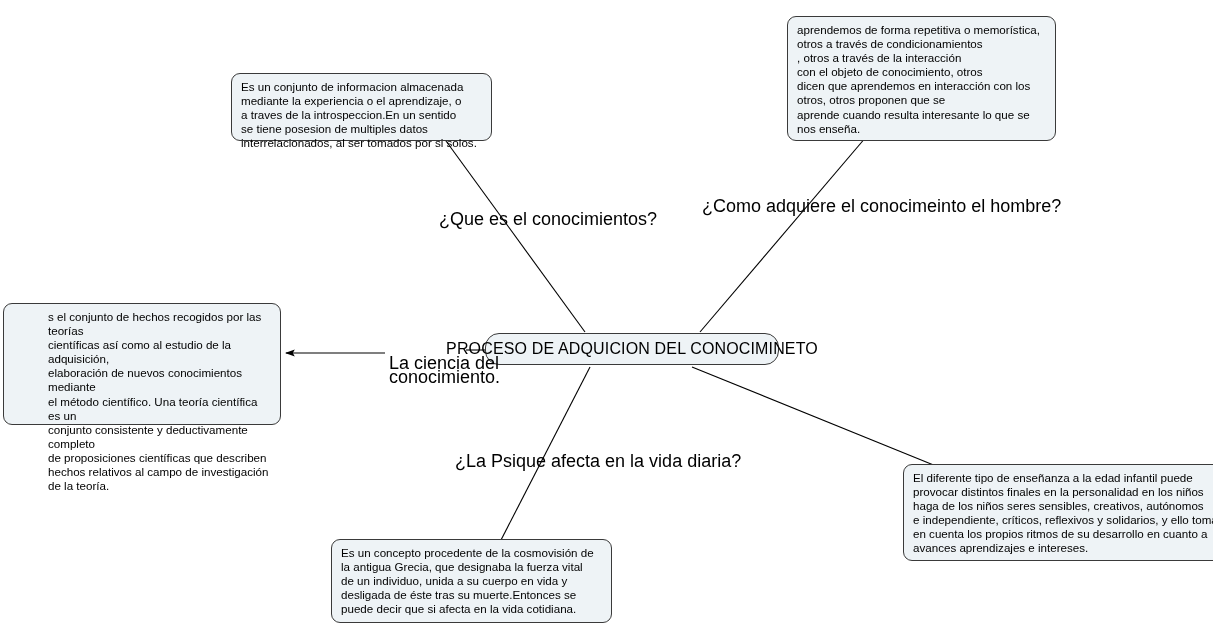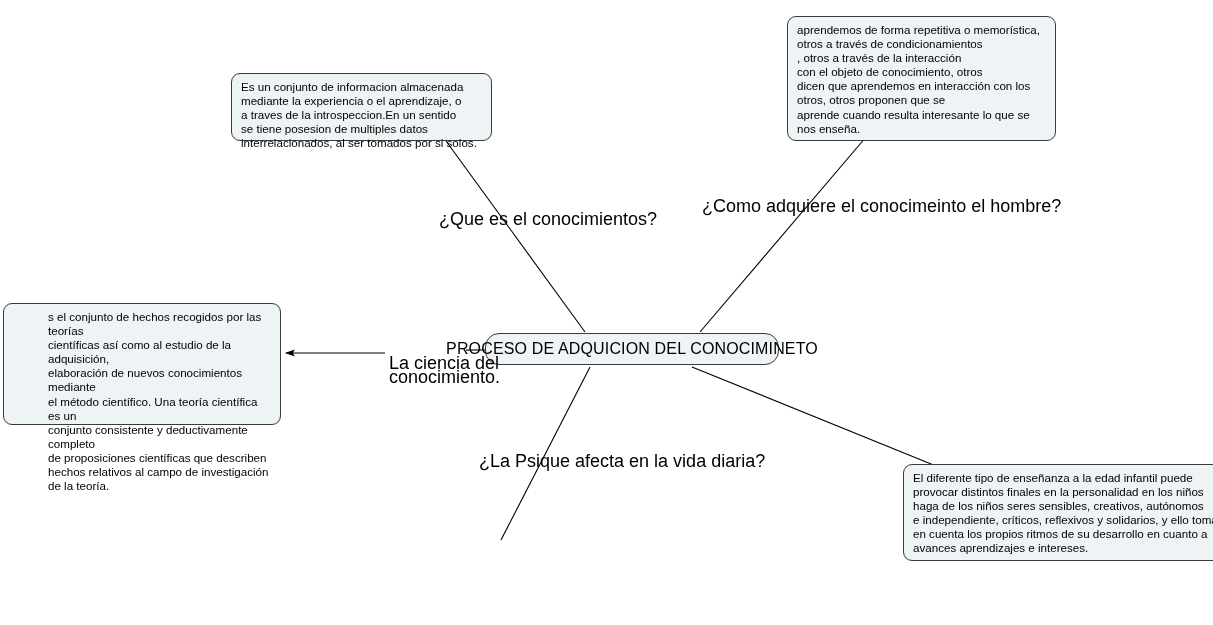--- a/index.html
+++ b/index.html
@@ -64,21 +64,21 @@
   #node-definicion      { left: 231px; top: 33px;  width: 261px; height: 68px; margin-top: 40px; }
   #node-adquisicion     { left: 787px; top: 16px;   width: 269px; height: 125px; }
   #node-ciencia         { left: 3px;   top: 303px; width: 278px; height: 122px; padding-left: 44px; }
   #node-central         { left: 485px; top: 333px; width: 294px; height: 32px; }
   #node-psique          { left: 331px; top: 539px; width: 281px; height: 84px; }
   #node-infancia        { left: 903px; top: 464px; width: 340px; height: 97px; }
 
   #lbl-que-es           { left: 439px; top: 212px; }
   #lbl-como-adquiere    { left: 702px; top: 199px; }
   #lbl-la-ciencia       { left: 389px; top: 340px; margin-top: 16px; }
-  #lbl-psique-afecta    { left: 479px; top: 454px; }
+  #lbl-psique-afecta    { left: 455px; top: 454px; }
   #lbl-infancia         { left: 727px; top: 414px; }
 </style>
 </head>
 <body>
 
 <div id="canvas">
 
   <svg id="edge-layer" viewBox="0 0 1213 625" width="1213" height="625" xmlns="http://www.w3.org/2000/svg">
     <defs>
       <marker id="arrowhead" markerWidth="9" markerHeight="9" refX="8" refY="3.2" orient="auto" markerUnits="strokeWidth">
@@ -117,20 +117,25 @@
 científicas así como al estudio de la adquisición,
 elaboración de nuevos conocimientos mediante
 el método científico. Una teoría científica es un
 conjunto consistente y deductivamente completo
 de proposiciones científicas que describen
 hechos relativos al campo de investigación
  de la teoría.</div>
 
   <div class="node central" id="node-central">PROCESO DE ADQUICION DEL CONOCIMINETO</div>
 
+  <div class="node" id="node-psique">Es un concepto procedente de la cosmovisión de
+la antigua Grecia, que designaba la fuerza vital
+de un individuo, unida a su cuerpo en vida y
+desligada de éste tras su muerte.Entonces se
+puede decir que si afecta en la vida cotidiana.</div>
 
   <div class="node" id="node-infancia">El diferente tipo de enseñanza a la edad infantil puede
 provocar distintos finales en la personalidad en los niños
 haga de los niños seres sensibles, creativos, autónomos
 e independiente, críticos, reflexivos y solidarios, y ello toma
 en cuenta los propios ritmos de su desarrollo en cuanto a
 avances aprendizajes e intereses.</div>
 
   <div class="edge-label" id="lbl-que-es">¿Que es el conocimientos?</div>
 

